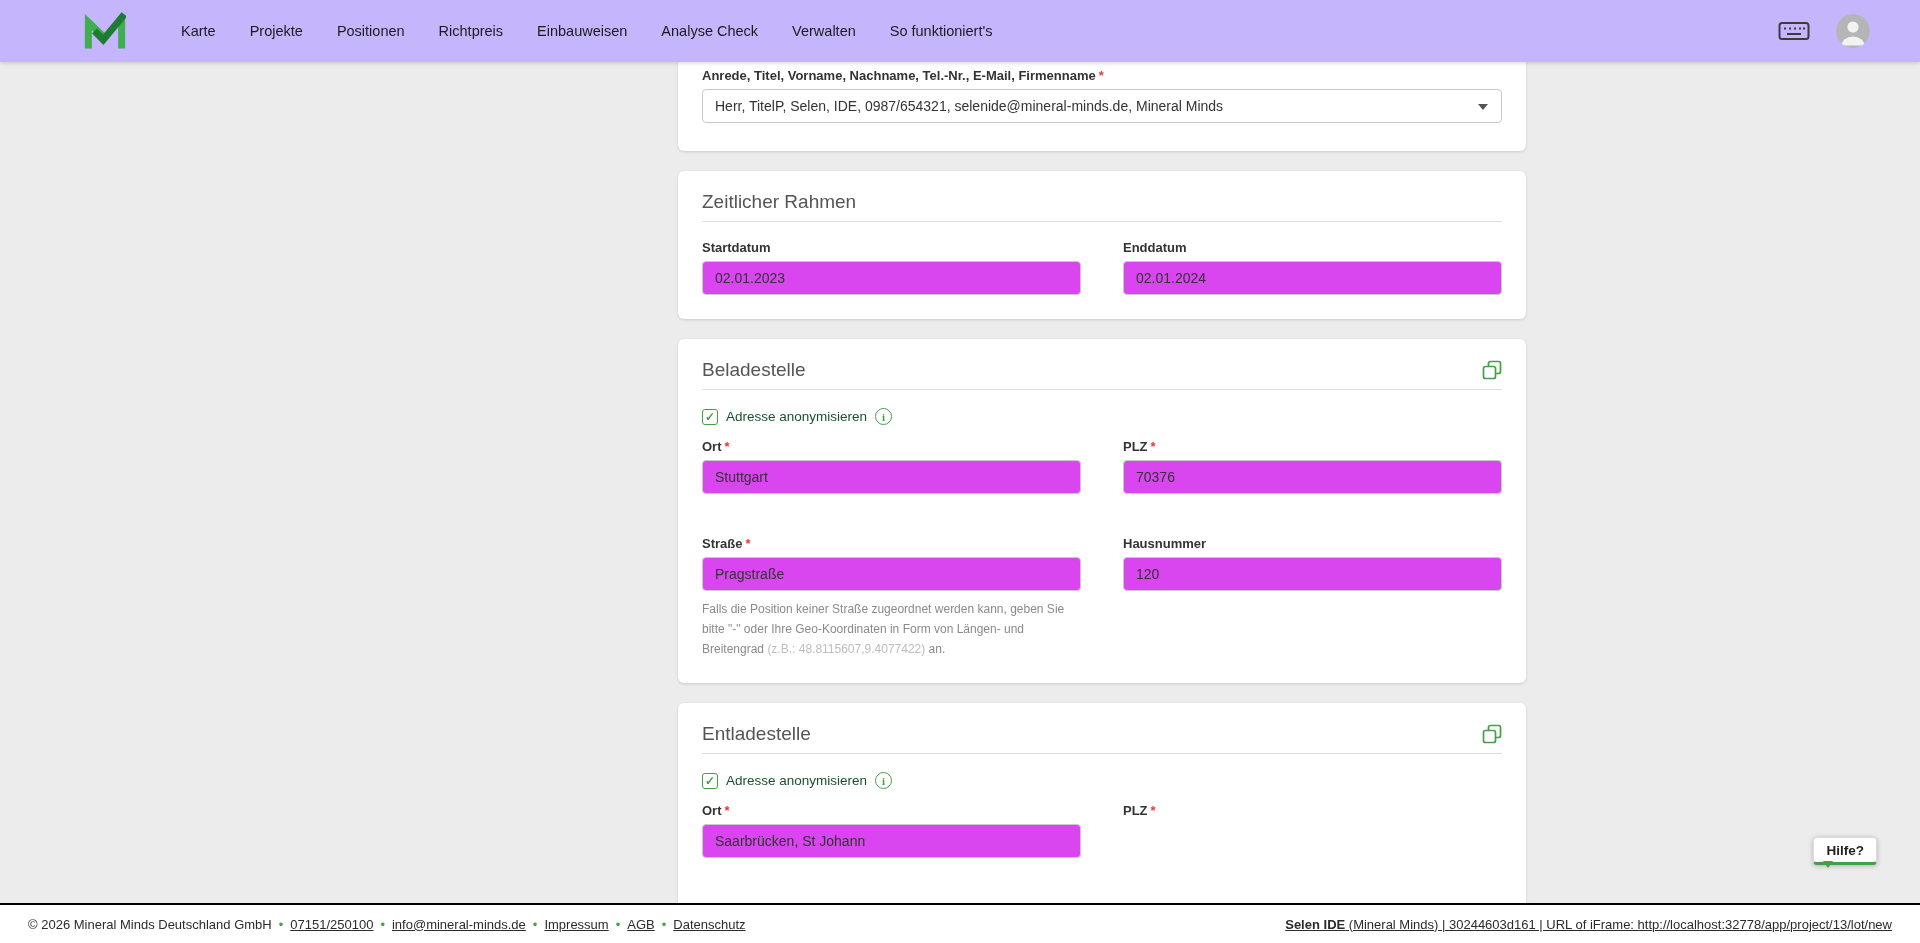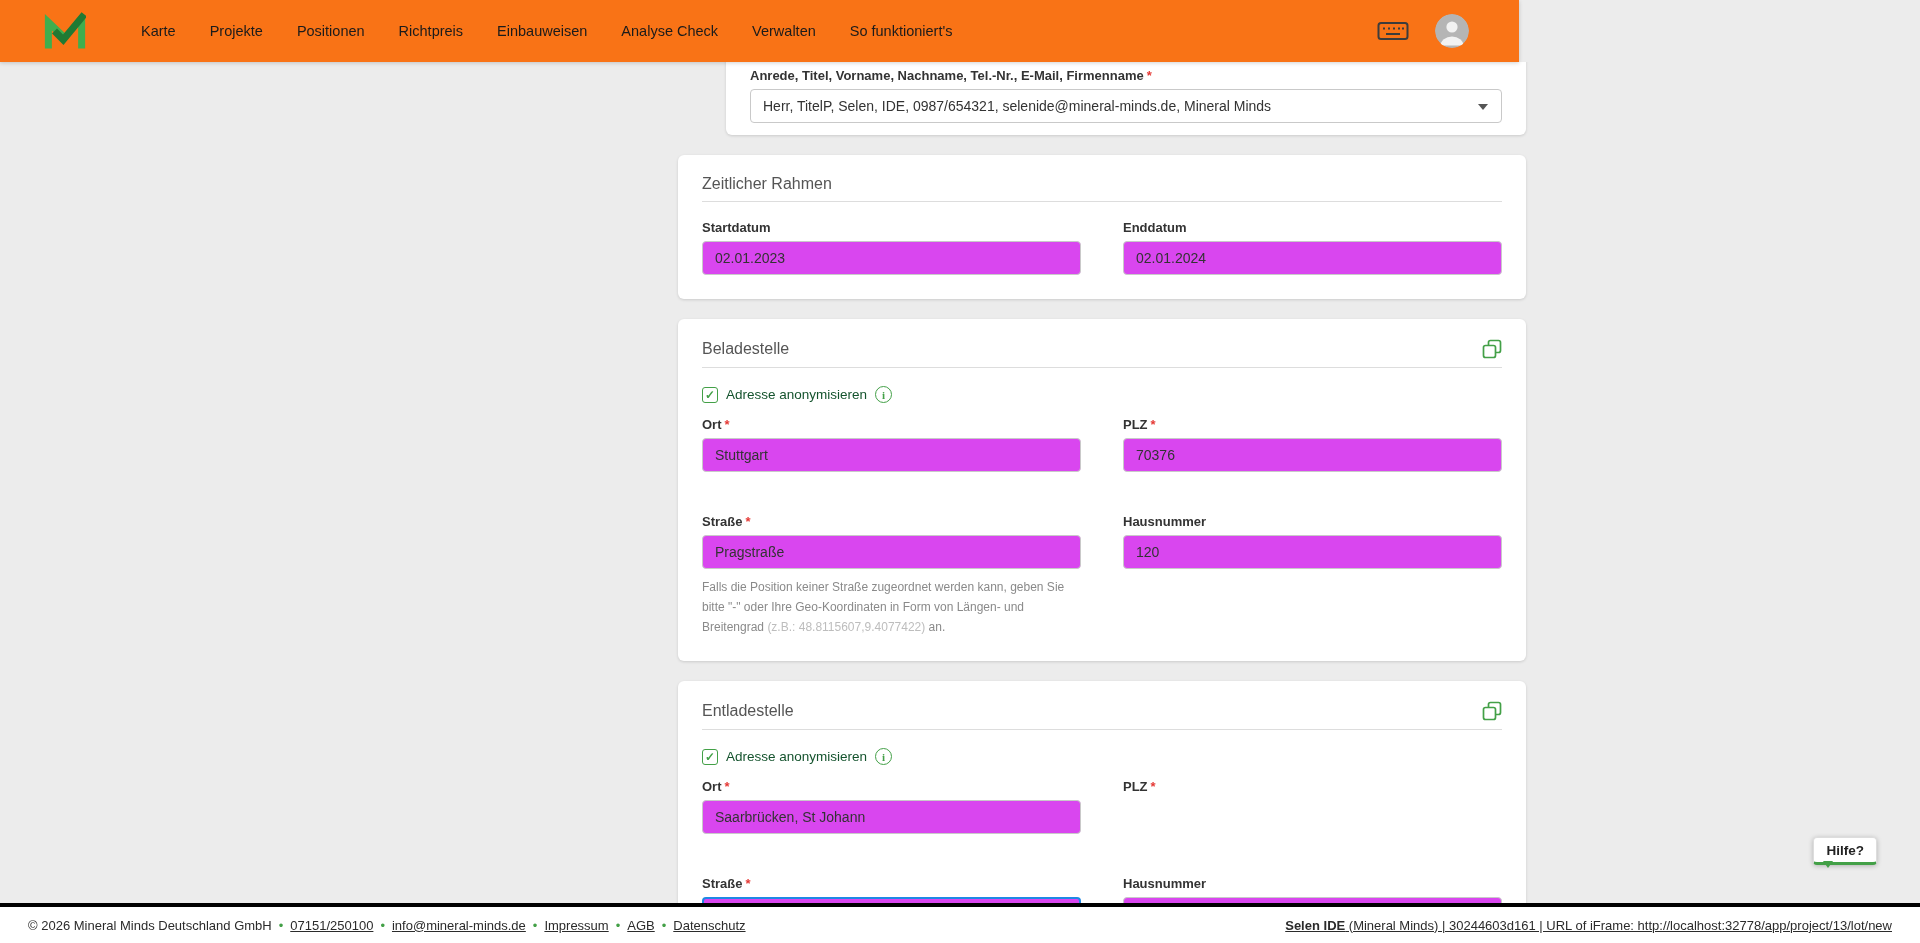--- a/index.html
+++ b/index.html
@@ -7,45 +7,45 @@
   body {
     width: 1920px; height: 943px;
     font-family: "Liberation Sans", sans-serif;
     background: #ececec;
     overflow: hidden;
     position: relative;
   }
 
   
   .topbar {
-    position: absolute; top: 0; left: 0; width: 1519px; height: 62px;
-    background: #f97316; box-shadow: 0 1px 4px rgba(0,0,0,.18);
-    display: flex; align-items: center; z-index: 50;
+    position: absolute; top: 0; left: 0; width: 1920px; height: 62px;
+    background: #c4b5fd; box-shadow: 0 1px 4px rgba(0,0,0,.18);
+    display: flex; align-items: center; z-index: 50; padding-left: 40px;
   }
   .logo { margin-left: 44px; margin-right: 55px; display: flex; cursor: pointer; }
   .nav { display: flex; gap: 34px; }
   .nav-item { font-size: 14.5px; color: #1b1b1b; cursor: pointer; white-space: nowrap; }
   .topbar-right { margin-left: auto; margin-right: 50px; display: flex; align-items: center; gap: 26px; }
   .icon-btn { display: flex; cursor: pointer; }
   .avatar { width: 34px; height: 34px; border-radius: 50%; overflow: hidden; display: flex; cursor: pointer; }
 
   
   .main { position: absolute; top: 62px; left: 0; width: 1920px; bottom: 40px; overflow: hidden; }
   .content { width: 848px; margin-left: 678px; }
 
   .card {
     background: #fff; border-radius: 6px;
     box-shadow: 0 1px 3px rgba(0,0,0,.14);
     padding: 20px 24px 24px; margin-bottom: 20px;
   }
-  .card--first { margin-top: -44px; padding-top: 50px; padding-bottom: 12px; margin-left: 48px; }
+  .card--first { margin-top: -44px; padding-top: 50px; padding-bottom: 28px; }
   .card--clipped { padding-bottom: 90px; }
 
   .section-head { display: flex; align-items: center; justify-content: space-between; }
-  .section-title { margin: 0; font-size: 16px; font-weight: 400; color: #555; }
+  .section-title { margin: 0; font-size: 19px; font-weight: 400; color: #555; }
   .hr { height: 1px; background: #ddd; margin: 8px 0 18px; border: 0; }
 
   .checkbox-row { display: flex; align-items: center; gap: 8px; margin-bottom: 14px; }
   .checkbox {
     width: 16px; height: 16px; border: 1px solid #43a047; border-radius: 3px;
     background: #fff; color: #43a047; font-size: 12px; font-weight: bold;
     display: flex; align-items: center; justify-content: center; line-height: 1; cursor: pointer;
   }
   .checkbox-label { font-size: 13.5px; color: #14532d; }
   .info-icon {
@@ -85,21 +85,21 @@
     border-top: 6px solid #555;
   }
 
   .help-text { font-size: 12px; line-height: 20px; color: #8a8a8a; margin-top: 8px; max-width: 392px; }
   .help-coords { color: #bdbdbd; }
   .copy-icon { display: flex; cursor: pointer; }
 
   
   .footer {
     position: absolute; left: 0; bottom: 0; width: 1920px; height: 40px;
-    background: #fff; border-top: 4px solid #000000;
+    background: #fff; border-top: 2px solid #000000;
     display: flex; align-items: center; justify-content: space-between;
     padding: 0 28px; font-size: 13px; color: #2b2b2b; z-index: 60;
   }
   .footer-left { display: flex; align-items: center; gap: 7px; white-space: nowrap; }
   .footer-link { text-decoration: underline; color: #2b2b2b; cursor: pointer; }
   .bullet { color: #43a047; }
   .footer-right { white-space: nowrap; text-decoration: underline; }
   .footer-right b { font-weight: bold; }
 
   

